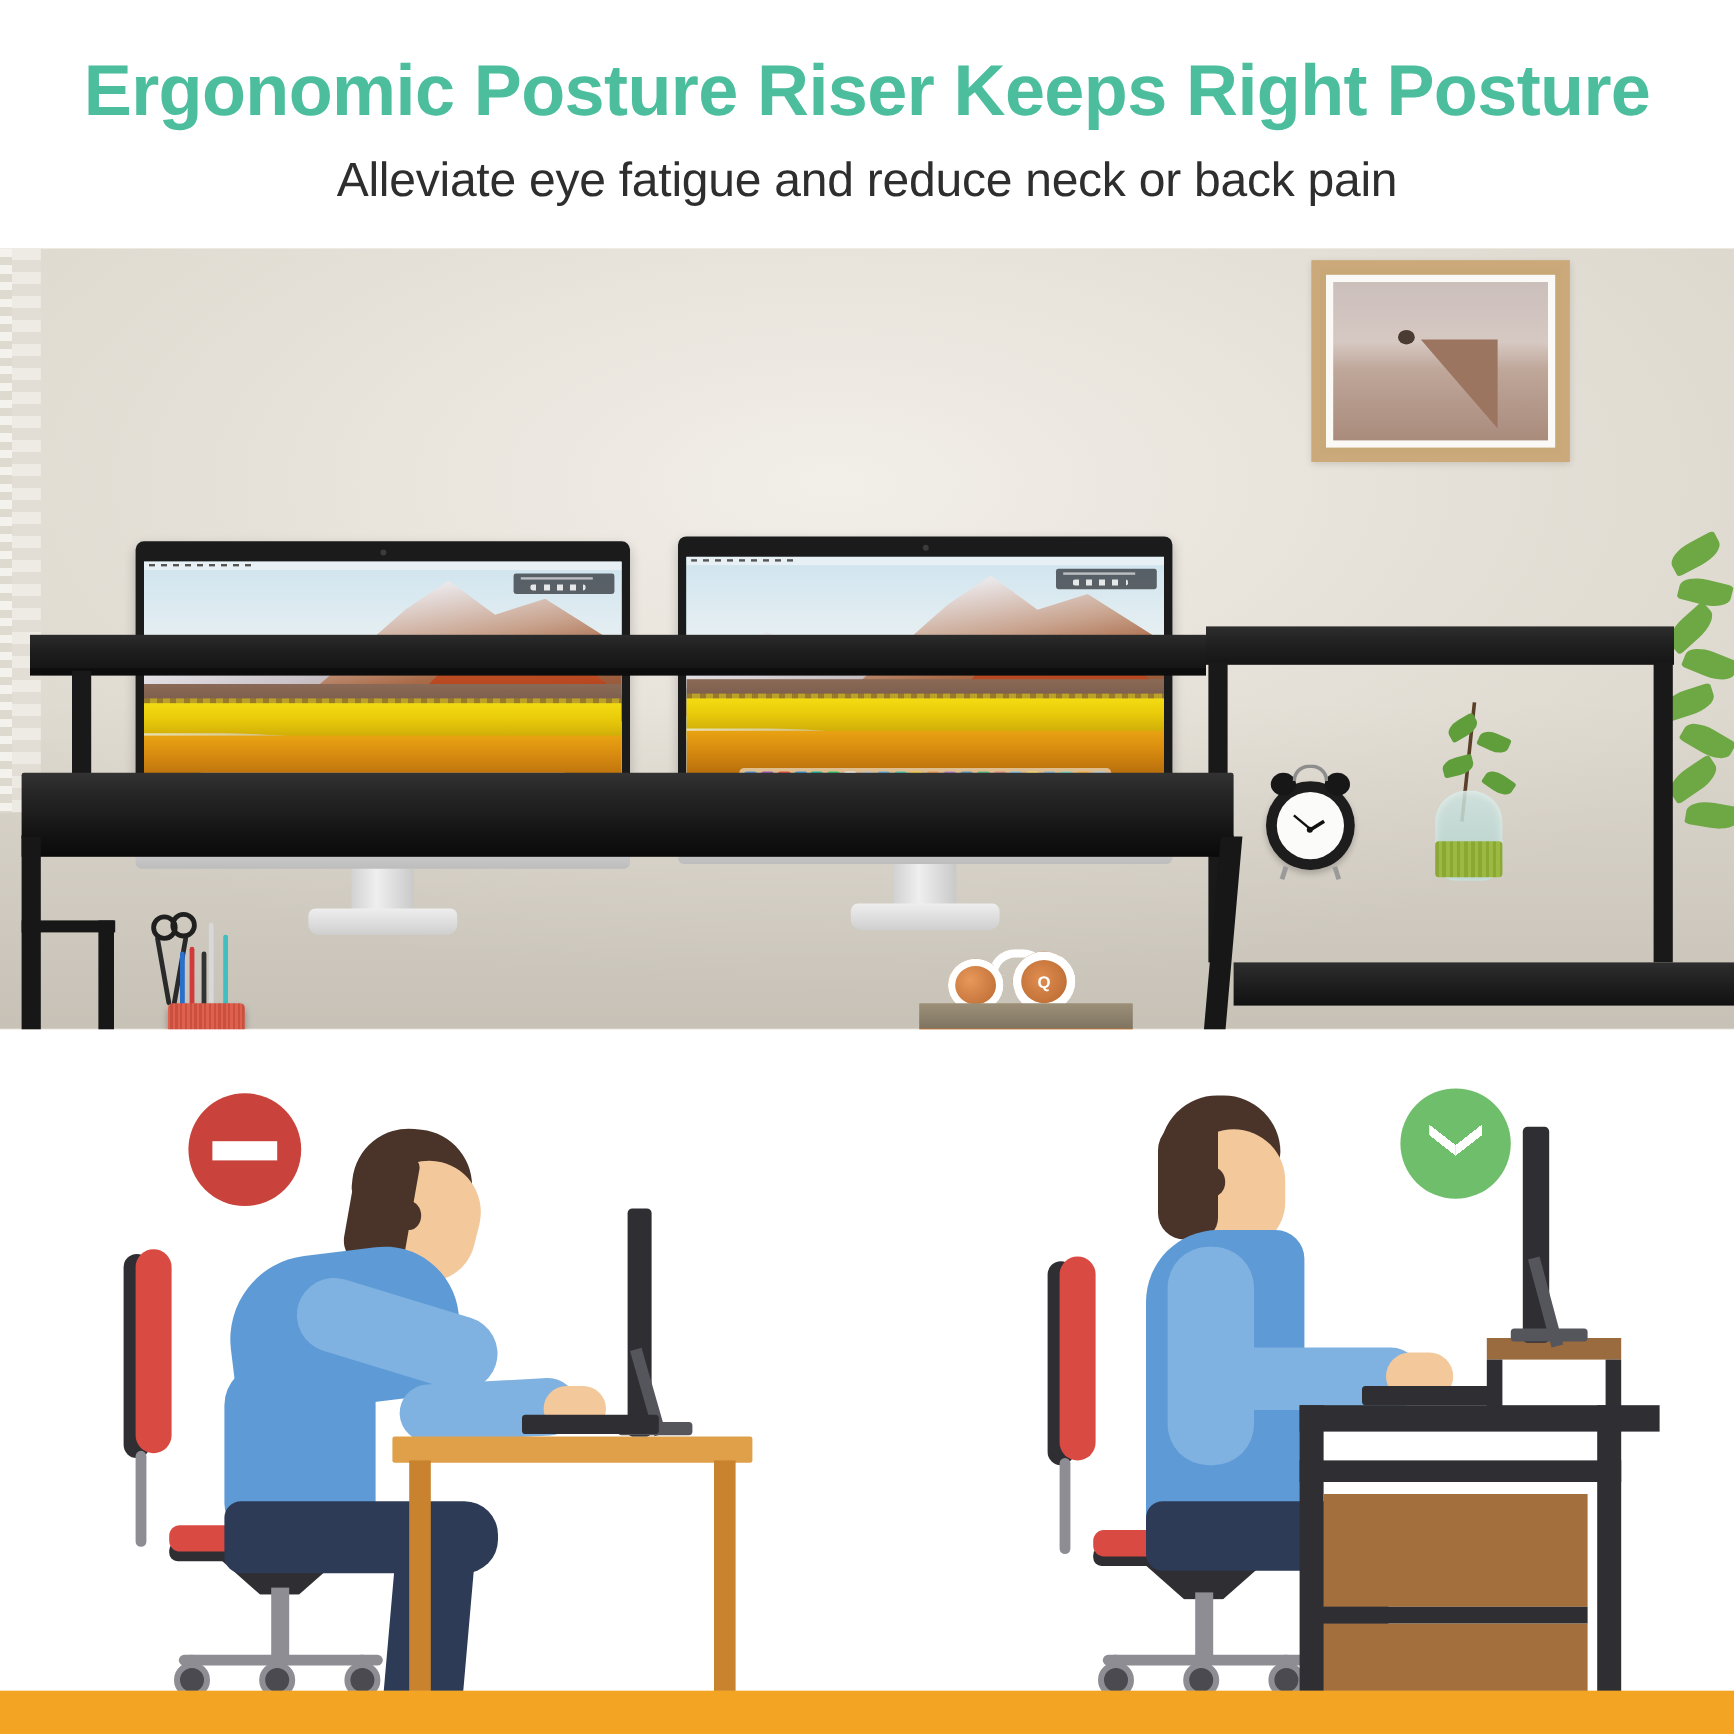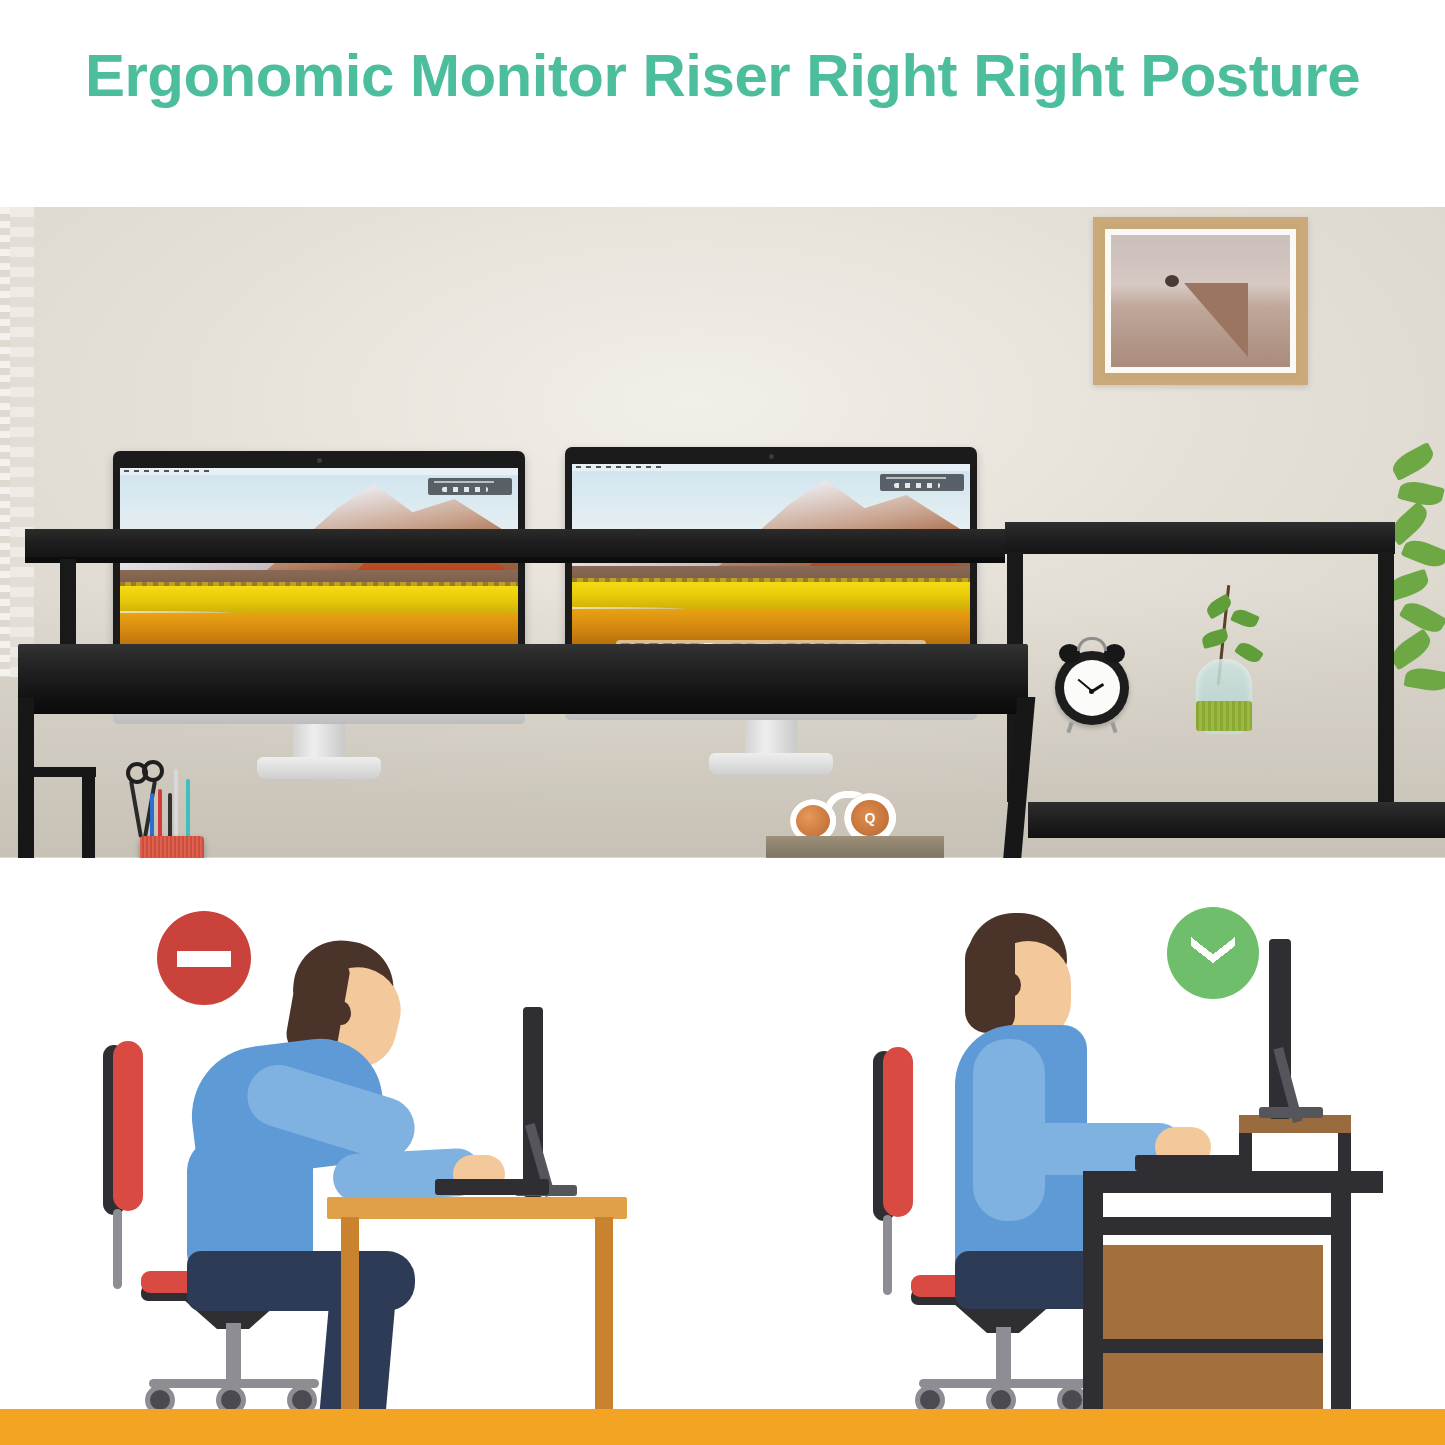--- a/index.html
+++ b/index.html
@@ -247,21 +247,22 @@
   .riser-ill-frame { position:absolute; background:#2E2E33; }
   .riser-ill-wood { position:absolute; background:#9A6B3F; }
   .drawer { position:absolute; background:#A3703D; }
 </style>
 </head>
 <body>
 
 <div class="page">
 
   <div class="header">
-    <div class="headline" style="color: rgb(76, 190, 157);">Ergonomic Monitor Riser Right Right Posture</div>
+    <div class="headline" style="color: rgb(76, 190, 157);">Ergonomic Posture Riser Keeps Right Posture</div>
+    <div class="subheadline" style="color: rgb(46, 46, 46);">Alleviate eye fatigue and reduce neck or back pain</div>
   </div>
 
   <div class="photo">
     <div class="wall"></div>
     <div class="wall-shadow"></div>
     <div class="curtain"></div>
 
     <div class="frame">
       <div class="frame-mat"></div>
       <div class="frame-art"></div>

